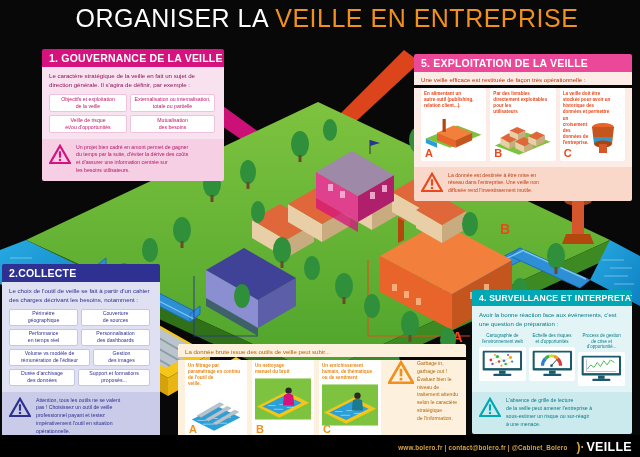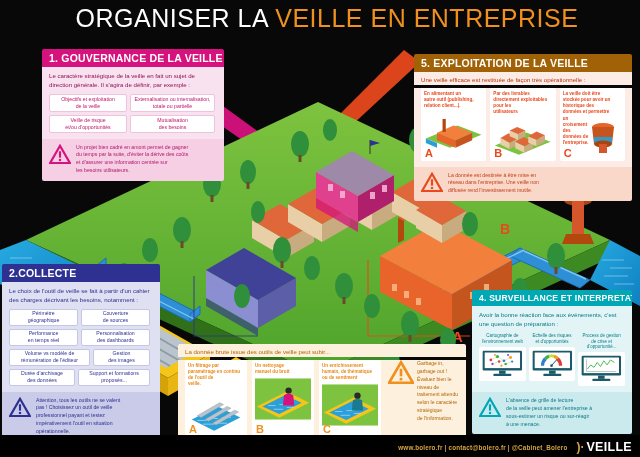--- a/index.html
+++ b/index.html
@@ -88,21 +88,21 @@
   
   #panel4 { left: 472px; top: 290px; width: 160px; }
   #panel4 .panel-head { background: #00a8b5; font-size: 8.6px; }
   #panel4 .panel-body { background: #e2f4f6; }
   #panel4 .panel-intro { color: #0a7c87; }
   #panel4 .warn { background: #cbeaee; }
   #panel4 .warn-text { color: #0a7c87; }
 
   
   #panel5 { left: 414px; top: 54px; width: 218px; }
-  #panel5 .panel-head { background: #a16207; }
+  #panel5 .panel-head { background: #ec4899; }
   #panel5 .panel-body { background: #fdece5; display: flex; gap: 4px; }
   #panel5 .panel-intro { color: #b8360f; }
   #panel5 .warn { background: #f9d7c9; }
   #panel5 .warn-text { color: #c23f16; }
 
   
   .card { background: #ffffff; border-radius: 2px; padding: 3px; position: relative; }
   .card-cap { font-size: 4.6px; line-height: 1.35; font-weight: bold; white-space: pre-line; }
   .card-letter {
     position: absolute; left: 4px; bottom: 2px;

